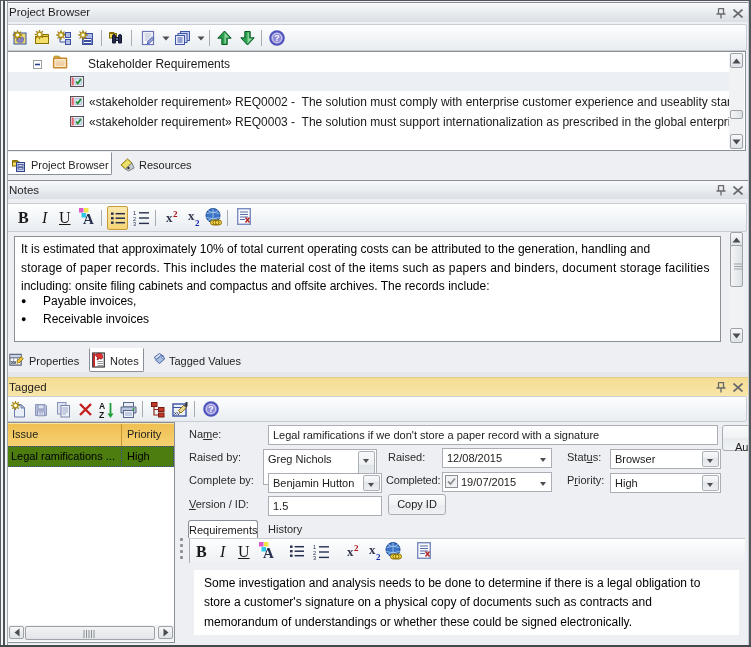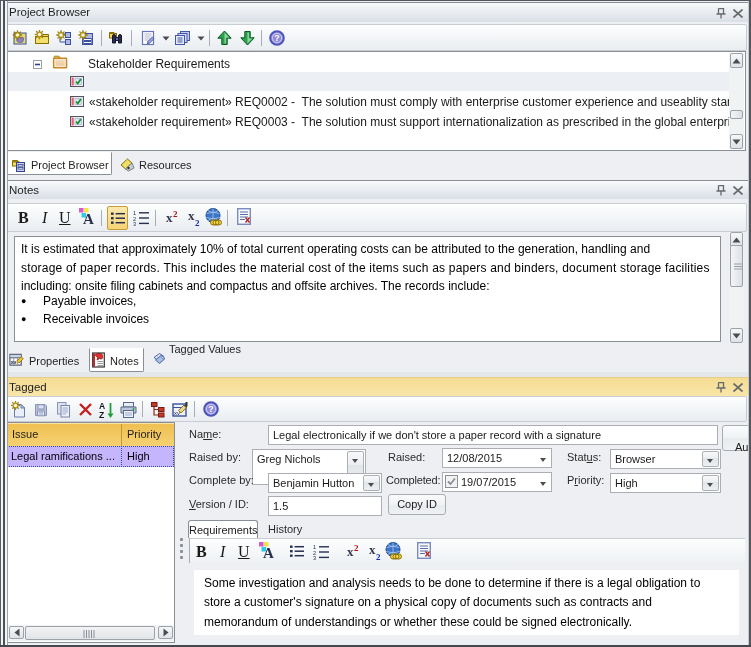--- a/index.html
+++ b/index.html
@@ -341,21 +341,21 @@
       <line x1="5.5" y1="13.5" x2="11" y2="13.5"></line>
     </g>
   </svg>
 <div class="tabtext" style="left:110px;top:355px;z-index:2">Notes</div>
 <svg class="abs" style="left:152px;top:352px" width="14" height="16" viewBox="0 0 14 16">
     <path d="M7 1.5 L12.5 5 V10 L7 14.5 L1.5 10 V5 Z" fill="none"></path>
     <path d="M2 5.5 L7.5 1.5 L12 4.5 L6.5 9 Z" fill="#D7E2F2" stroke="#4A66A8"></path>
     <path d="M3.5 8 L9 3.5 L13 6.5 L7.5 11.5 Z" fill="#A8BEE0" stroke="#4A66A8"></path>
     <circle cx="10.8" cy="5.5" r="1" fill="#fff" stroke="#4A66A8" stroke-width="0.7"></circle>
   </svg>
-<div class="tabtext" style="left:169px;top:343px">Tagged Values</div>
+<div class="tabtext" style="left:169px;top:355px">Tagged Values</div>
 
 <div class="abs" style="left:5px;right:3px;top:372px;height:5px;background:#E5E8EB"></div>
 <div class="tbar gold" style="top:377px;height:19px;line-height:18px">Tagged</div>
 <svg class="pin" style="right:25px;top:382px" width="10" height="11" viewBox="0 0 10 11">
     <path d="M2.5 0.5 h5 v5.5 M2.5 0.5 v5.5 M0.5 6 h9 M5 6 v4.5" stroke="#67696C" stroke-width="1.3" fill="none"></path>
   </svg>
 <svg class="xic" style="right:8px;top:383px" width="10" height="9" viewBox="0 0 10 9">
     <path d="M0.5 0.5 L9.5 8.5 M9.5 0.5 L0.5 8.5" stroke="#67696C" stroke-width="1.7"></path>
   </svg>
 <div class="tbr" style="top:396px;height:26px">
@@ -426,21 +426,21 @@
     </svg>
 </div>
 
 <div class="abs" style="left:6px;top:422px;width:169px;height:221px;border:1px solid #8A8E95;background:#fff">
   <div class="abs" style="left:0;top:0;width:100%;height:24px;background:linear-gradient(#EFBF51,#F6D172);border-bottom:1px solid #C89530">
     <span class="abs" style="left:5px;top:5px;color:#1f1f1f">Issue</span>
     <span class="abs" style="left:120px;top:5px;color:#1f1f1f">Priority</span>
     <div class="abs" style="left:114px;top:0;width:1px;height:23px;background:#C89530"></div>
     <div class="abs" style="left:0;top:0;width:100%;height:1px;background:#FBE3A4"></div>
   </div>
-  <div class="abs" style="left:0;top:23px;width:100%;height:21px;background:#c4b5fd;outline:1.2px dotted #3A4A9A;outline-offset:-1px">
+  <div class="abs" style="left:0;top:23px;width:100%;height:21px;background:#4d7c0f;outline:1.2px dotted #3A4A9A;outline-offset:-1px">
     <span class="abs" style="left:4px;top:4px;color:#000">Legal ramifications ...</span>
     <span class="abs" style="left:120px;top:4px;color:#000">High</span>
     <div class="abs" style="left:114px;top:0;width:1px;height:21px;border-left:1px dotted #3A4A9A"></div>
   </div>
   <div class="abs" style="left:1px;bottom:1px;width:166px;height:16px;background:#F1F2F4">
     <div class="hbtn" style="left:1px">
         <svg width="6" height="9" viewBox="0 0 6 9">
           <path d="M0.5 4.5 L5.5 0.5 V8.5Z" fill="#4A4D52"></path>
         </svg>
       </div>
@@ -464,25 +464,25 @@
 </div>
 
 <div class="abs" style="left:180px;top:538px;width:3px;height:26px">
   <div style="position:absolute;top:0;width:2.5px;height:2.5px;background:#8A8E95;border-radius:1px"></div>
   <div style="position:absolute;top:6px;width:2.5px;height:2.5px;background:#8A8E95;border-radius:1px"></div>
   <div style="position:absolute;top:12px;width:2.5px;height:2.5px;background:#8A8E95;border-radius:1px"></div>
   <div style="position:absolute;top:18px;width:2.5px;height:2.5px;background:#8A8E95;border-radius:1px"></div>
 </div>
 
 <div class="lbl" style="left:189px;top:428px">Na<u class="k">m</u>e:</div>
-<div class="txt" style="left:268px;top:425px;width:450px;height:20px">Legal electronically if we don't store a paper record with a signature</div>
+<div class="txt" style="left:268px;top:425px;width:450px;height:20px">Legal ramifications if we don't store a paper record with a signature</div>
 <div class="btn" style="left:722px;top:425px;width:28px;height:20px;line-height:18px;padding:12px">Auto</div>
 
 <div class="lbl" style="left:189px;top:451px">Raised by:</div>
-<div class="combo" style="left:252px;top:449px;width:114px;height:36px">
+<div class="combo" style="left:263px;top:449px;width:114px;height:36px">
     <span class="t">Greg Nichols</span>
     <div class="dbtn"></div>
   </div>
 <div class="lbl" style="left:388px;top:451px">Raised:</div>
 <div class="txt" style="left:442px;top:448px;width:110px;height:20px">12/08/2015<div class="darr" style="right:3px;top:2px"></div></div>
 <div class="lbl" style="left:567px;top:451px">Stat<u class="k">u</u>s:</div>
 <div class="combo" style="left:610px;top:449px;width:111px;height:20px">
     <span class="t">Browser</span>
     <div class="dbtn"></div>
   </div>

